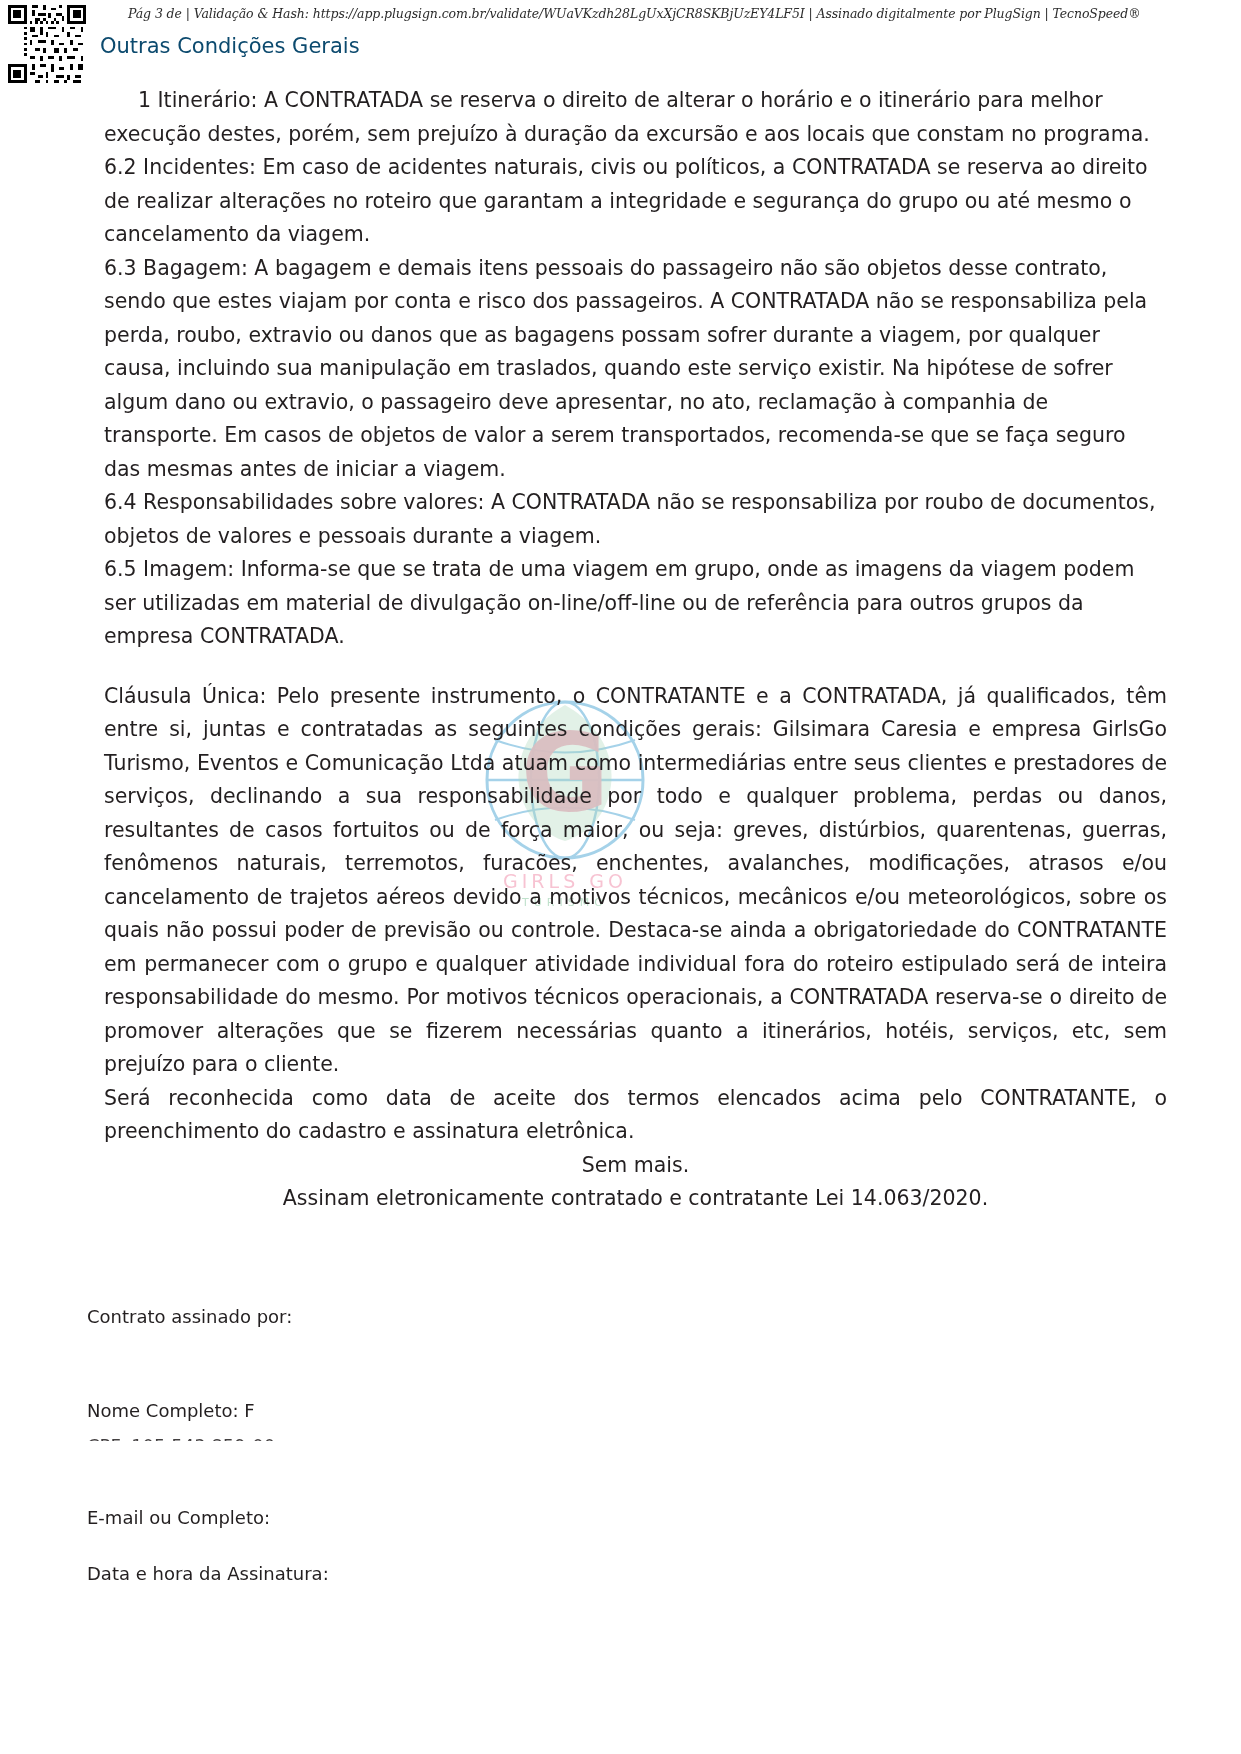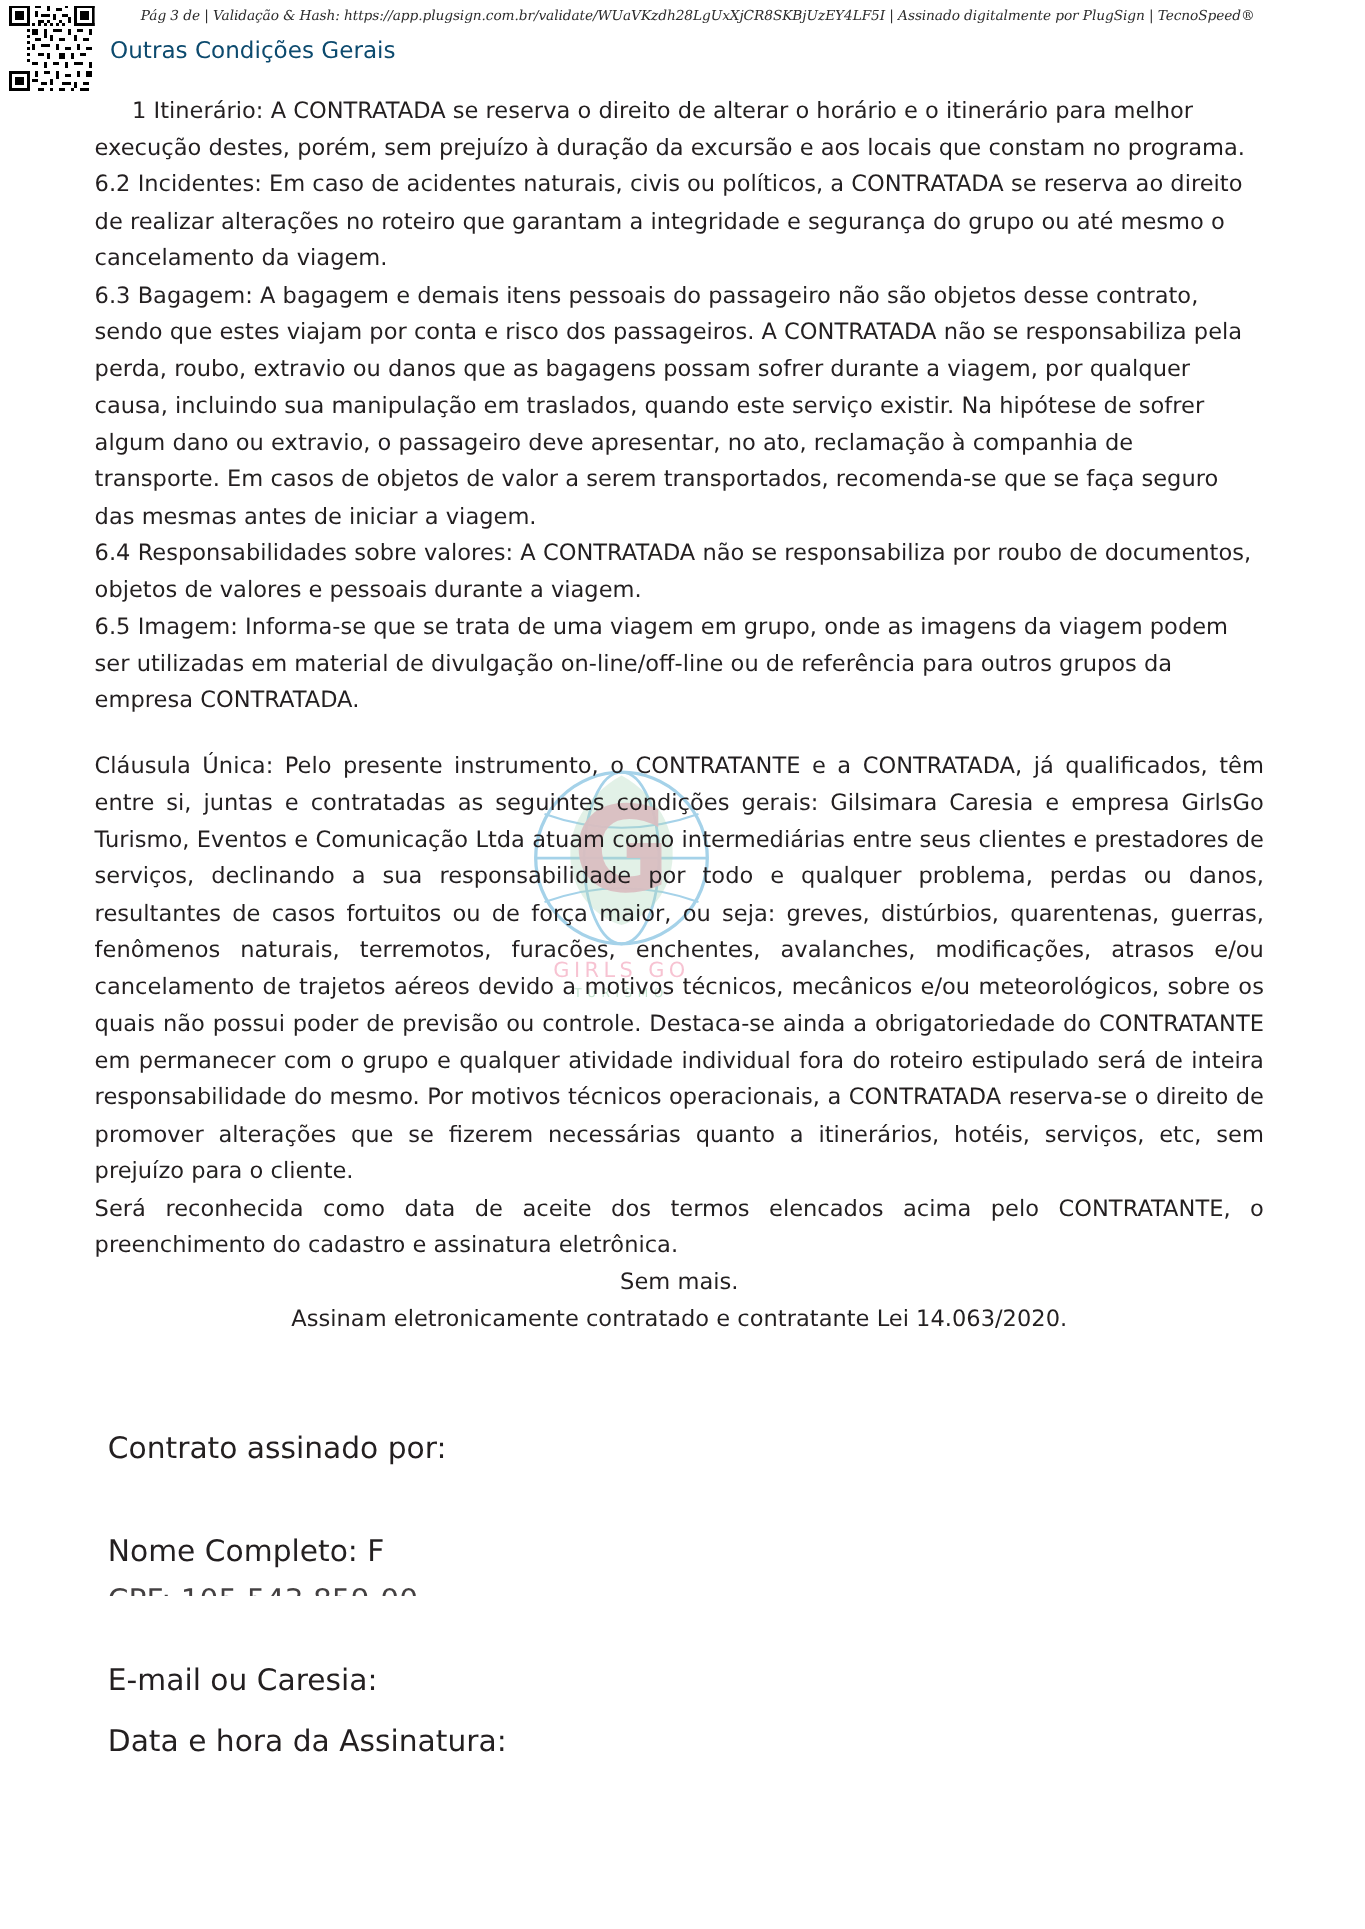--- a/index.html
+++ b/index.html
@@ -56,21 +56,21 @@
     position: absolute;
     top: 6px;
     left: 100px;
     font-size: 21px;
     color: #0c4a6e;
   }
 
   .content {
     position: absolute;
     top: 56px;
-    left: 86px;
+    left: 104px;
     width: 1063px;
   }
 
   p {
     margin: 0;
     font-size: 20.5px;
     line-height: 33.5px;
     color: #231f20;
   }
   p.justify {
@@ -88,24 +88,24 @@
 
   .center { text-align: center; }
 
   .sig-area {
     position: absolute;
     top: 1230px;
     left: 86px;
     width: 1063px;
   }
   .sig-line {
-    font-size: 27px;
+    font-size: 18px;
     line-height: 33.5px;
     color: #231f20;
-    margin: 12px;
+    margin: 1px;
   }
   .sig-gap-1 { margin-top: 70px; }
   .sig-gap-2 { margin-top: 60px; }
   .sig-gap-3 { margin-top: 22px; }
   .cut-text {
     color: #231f20;
     overflow: hidden;
     height: 12px;
     display: block;
     line-height: 33.5px;
@@ -267,16 +267,16 @@
   </div>
 </div>
 
 <div class="sig-area">
   <p class="sig-line sig-gap-1">Contrato assinado por:</p>
 
   <p class="sig-line sig-gap-2">Nome Completo: F</p>
 
   <span class="sig-line cut-text">CPF: 105.543.859-00</span>
 
-  <p class="sig-line sig-gap-2">E-mail ou Caresia:</p>
+  <p class="sig-line sig-gap-2">E-mail ou Completo:</p>
 
   <p class="sig-line sig-gap-3">Data e hora da Assinatura:</p>
 </div>
 
 </body></html>

